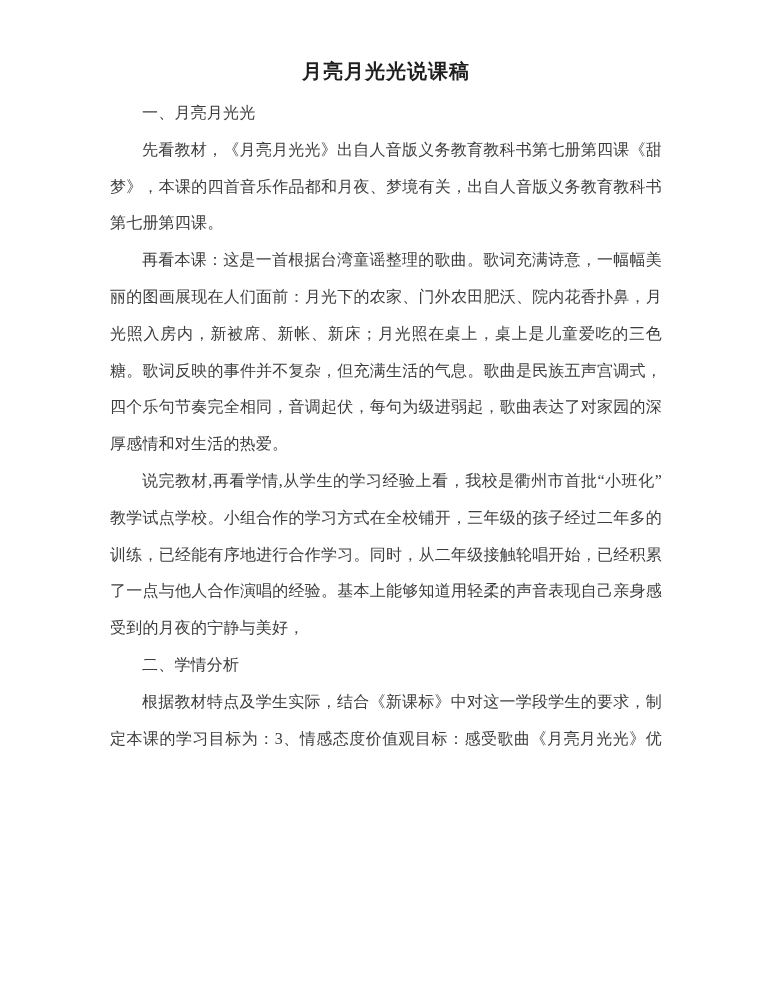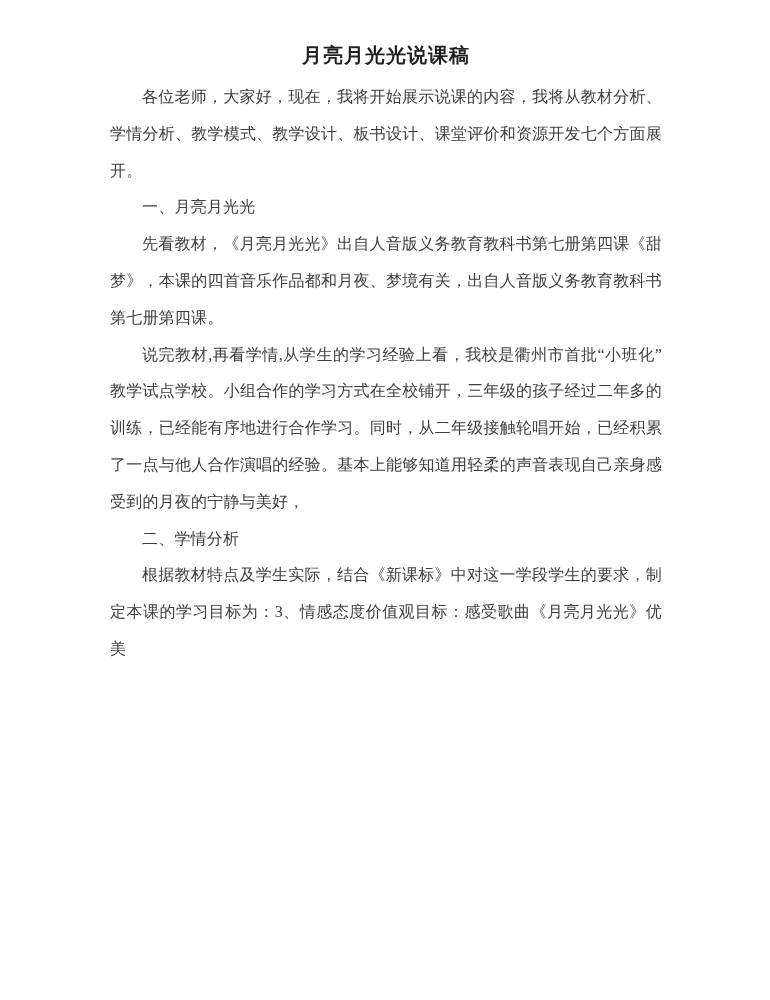--- a/index.html
+++ b/index.html
@@ -7,21 +7,21 @@
     padding: 0;
     background: #ffffff;
   }
   .page {
     position: relative;
     width: 770px;
     height: 761px;
     margin: 0 auto;
     background: #ffffff;
     box-sizing: border-box;
-    padding: 40px 108px 0 110px;
+    padding: 56px 108px 0 110px;
     overflow: hidden;
     font-family: "Liberation Serif", "DejaVu Serif", serif;
   }
   .doc-title {
     margin: 0 0 9px 0;
     font-size: 20px;
     line-height: 30px;
     font-weight: bold;
     text-align: center;
     color: #1f1f1f;
@@ -41,25 +41,25 @@
   .para.heading {
     text-align: left;
   }
 </style>
 </head>
 <body>
 
 <div class="page">
   <h1 class="doc-title">月亮月光光说课稿</h1>
 
-  <p class="para">各位老师，大家好，现在，我将开始展示说课的内容，我将从教材分析、学情分析、教学模式、教学设计、板书设计、课堂评价和资源开发七个方面展开。</p>
 
   <p class="para heading">一、月亮月光光</p>
 
   <p class="para">先看教材，《月亮月光光》出自人音版义务教育教科书第七册第四课《甜梦》，本课的四首音乐作品都和月夜、梦境有关，出自人音版义务教育教科书第七册第四课。</p>
 
+  <p class="para">再看本课：这是一首根据台湾童谣整理的歌曲。歌词充满诗意，一幅幅美丽的图画展现在人们面前：月光下的农家、门外农田肥沃、院内花香扑鼻，月光照入房内，新被席、新帐、新床；月光照在桌上，桌上是儿童爱吃的三色糖。歌词反映的事件并不复杂，但充满生活的气息。歌曲是民族五声宫调式，四个乐句节奏完全相同，音调起伏，每句为级进弱起，歌曲表达了对家园的深厚感情和对生活的热爱。</p>
 
   <p class="para">说完教材,再看学情,从学生的学习经验上看，我校是衢州市首批“小班化”教学试点学校。小组合作的学习方式在全校铺开，三年级的孩子经过二年多的训练，已经能有序地进行合作学习。同时，从二年级接触轮唱开始，已经积累了一点与他人合作演唱的经验。基本上能够知道用轻柔的声音表现自己亲身感受到的月夜的宁静与美好，</p>
 
   <p class="para heading">二、学情分析</p>
 
   <p class="para">根据教材特点及学生实际，结合《新课标》中对这一学段学生的要求，制定本课的学习目标为：3、情感态度价值观目标：感受歌曲《月亮月光光》优美</p>
 </div>
 
 </body></html>

